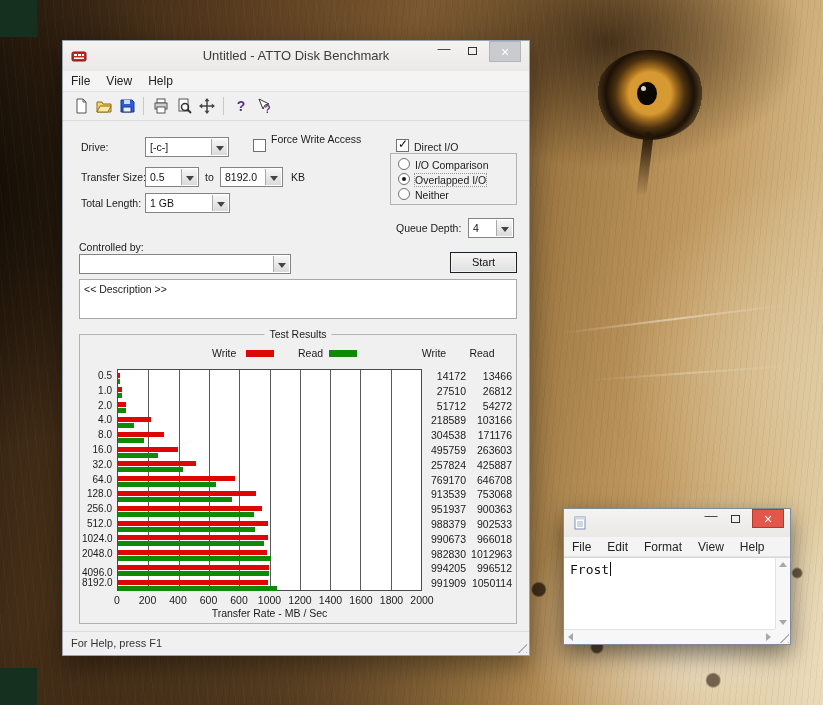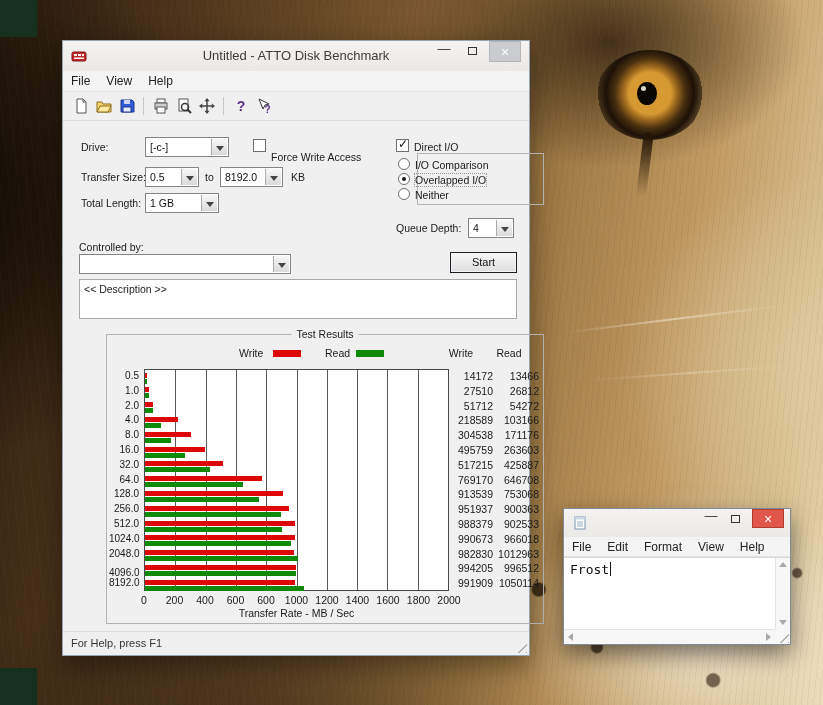--- a/index.html
+++ b/index.html
@@ -70,21 +70,21 @@
   
   .lbl{position:absolute;font-size:10.5px;color:#1a1a1a;white-space:nowrap;}
   .combo{position:absolute;height:20px;background:#fff;border:1px solid #848484;font-size:10.5px;}
   .combo-val{position:absolute;left:4px;top:3px;right:18px;color:#111;white-space:nowrap;overflow:hidden;}
   .combo-arrow{position:absolute;top:1px;right:1px;bottom:1px;width:16px;background:linear-gradient(#f7f7f7,#dadada);border-left:1px solid #aaa;}
   .combo-arrow:after{content:"";position:absolute;left:4px;top:7px;border:4px solid transparent;border-top:5px solid #444;}
   .checkbox{position:absolute;width:13px;height:13px;background:#fff;border:1px solid #707070;}
   .checkbox.checked:after{content:"✓";position:absolute;left:1px;top:-3px;font-size:12px;color:#111;}
   .radio{position:absolute;width:12px;height:12px;border-radius:50%;background:#fff;border:1px solid #707070;}
   .radio.selected:after{content:"";position:absolute;left:3px;top:3px;width:4px;height:4px;border-radius:50%;background:#1a1a1a;}
-  .groupbox{position:absolute;border:1px solid #b2b2b2;margin-left:27px;}
+  .groupbox{position:absolute;border:1px solid #b2b2b2;}
   .groupbox-title{position:absolute;top:-7px;left:50%;transform:translateX(-50%);background:#f0f0f0;padding:0 5px;font-size:10.5px;color:#1a1a1a;white-space:nowrap;}
   .btn{position:absolute;background:linear-gradient(#f6f6f6,#dfdfdf);border:1px solid #1f1f1f;box-shadow:inset 0 0 0 1px #eef4fa;font-size:11px;color:#111;text-align:center;line-height:19px;}
   .descbox{position:absolute;background:#fff;border:1px solid #a8a8a8;}
   .desc-text{position:absolute;left:4px;top:3px;font-size:10.5px;color:#222;}
   .focus-dash{outline:1px dotted #999;}
 
   
   .legend-swatch{position:absolute;width:28px;height:7px;}
   .col-header{position:absolute;font-size:10.5px;color:#1a1a1a;text-align:center;}
   #plot-area{position:absolute;left:37px;top:34px;width:305px;height:222px;background:#fff;border:1px solid #4a4a4a;}
@@ -202,21 +202,21 @@
           </svg>
         </div>
     </div>
 
     <div class="lbl" style="left:18px;top:100px;">Drive:</div>
     <div class="combo" style="left:82px;top:96px;width:84px;">
       <span class="combo-val">[-c-]</span>
       <span class="combo-arrow"></span>
     </div>
     <div class="checkbox" style="left:190px;top:98px;"></div>
-    <div class="lbl" style="left:208px;top:110px;">Force Write Access</div>
+    <div class="lbl" style="left:208px;top:92px;">Force Write Access</div>
     <div class="checkbox checked" style="left:333px;top:98px;"></div>
     <div class="lbl" style="left:351px;top:100px;">Direct I/O</div>
 
     <div class="groupbox" style="left:327px;top:112px;width:127px;height:52px;"></div>
     <div class="radio" style="left:335px;top:117px;"></div>
     <div class="lbl" style="left:352px;top:118px;">I/O Comparison</div>
     <div class="radio selected" style="left:335px;top:132px;"></div>
     <div class="lbl focus-dash" style="left:352px;top:133px;">Overlapped I/O</div>
     <div class="radio" style="left:335px;top:147px;"></div>
     <div class="lbl" style="left:352px;top:148px;">Neither</div>
@@ -227,21 +227,21 @@
       <span class="combo-arrow"></span>
     </div>
     <div class="lbl" style="left:142px;top:130px;">to</div>
     <div class="combo" style="left:157px;top:126px;width:63px;">
       <span class="combo-val">8192.0</span>
       <span class="combo-arrow"></span>
     </div>
     <div class="lbl" style="left:228px;top:130px;">KB</div>
 
     <div class="lbl" style="left:18px;top:156px;">Total Length:</div>
-    <div class="combo" style="left:82px;top:152px;width:74px;">
+    <div class="combo" style="left:82px;top:152px;width:85px;">
       <span class="combo-val">1 GB</span>
       <span class="combo-arrow"></span>
     </div>
 
     <div class="lbl" style="left:333px;top:181px;">Queue Depth:</div>
     <div class="combo" style="left:405px;top:177px;width:46px;">
       <span class="combo-val">4</span>
       <span class="combo-arrow"></span>
     </div>
 
@@ -323,21 +323,21 @@
           <div class="bar" style="top: 209.7px; width: 49.5954%; background: rgb(221, 8, 6);"></div>
           <div class="bar" style="top: 215.7px; width: 52.5057%; background: rgb(15, 138, 6);"></div>
         </div>
       <div class="valcol" id="write-values">
           <div class="val" style="top: 0px; height: 14.8px; line-height: 14.8px;">14172</div>
           <div class="val" style="top: 14.8px; height: 14.8px; line-height: 14.8px;">27510</div>
           <div class="val" style="top: 29.6px; height: 14.8px; line-height: 14.8px;">51712</div>
           <div class="val" style="top: 44.4px; height: 14.8px; line-height: 14.8px;">218589</div>
           <div class="val" style="top: 59.2px; height: 14.8px; line-height: 14.8px;">304538</div>
           <div class="val" style="top: 74px; height: 14.8px; line-height: 14.8px;">495759</div>
-          <div class="val" style="top: 88.8px; height: 14.8px; line-height: 14.8px;">517215</div>
+          <div class="val" style="top: 88.8px; height: 14.8px; line-height: 14.8px;">257824</div>
           <div class="val" style="top: 103.6px; height: 14.8px; line-height: 14.8px;">769170</div>
           <div class="val" style="top: 118.4px; height: 14.8px; line-height: 14.8px;">913539</div>
           <div class="val" style="top: 133.2px; height: 14.8px; line-height: 14.8px;">951937</div>
           <div class="val" style="top: 148px; height: 14.8px; line-height: 14.8px;">988379</div>
           <div class="val" style="top: 162.8px; height: 14.8px; line-height: 14.8px;">990673</div>
           <div class="val" style="top: 177.6px; height: 14.8px; line-height: 14.8px;">982830</div>
           <div class="val" style="top: 192.4px; height: 14.8px; line-height: 14.8px;">994205</div>
           <div class="val" style="top: 207.2px; height: 14.8px; line-height: 14.8px;">991909</div>
         </div>
       <div class="valcol" id="read-values">

